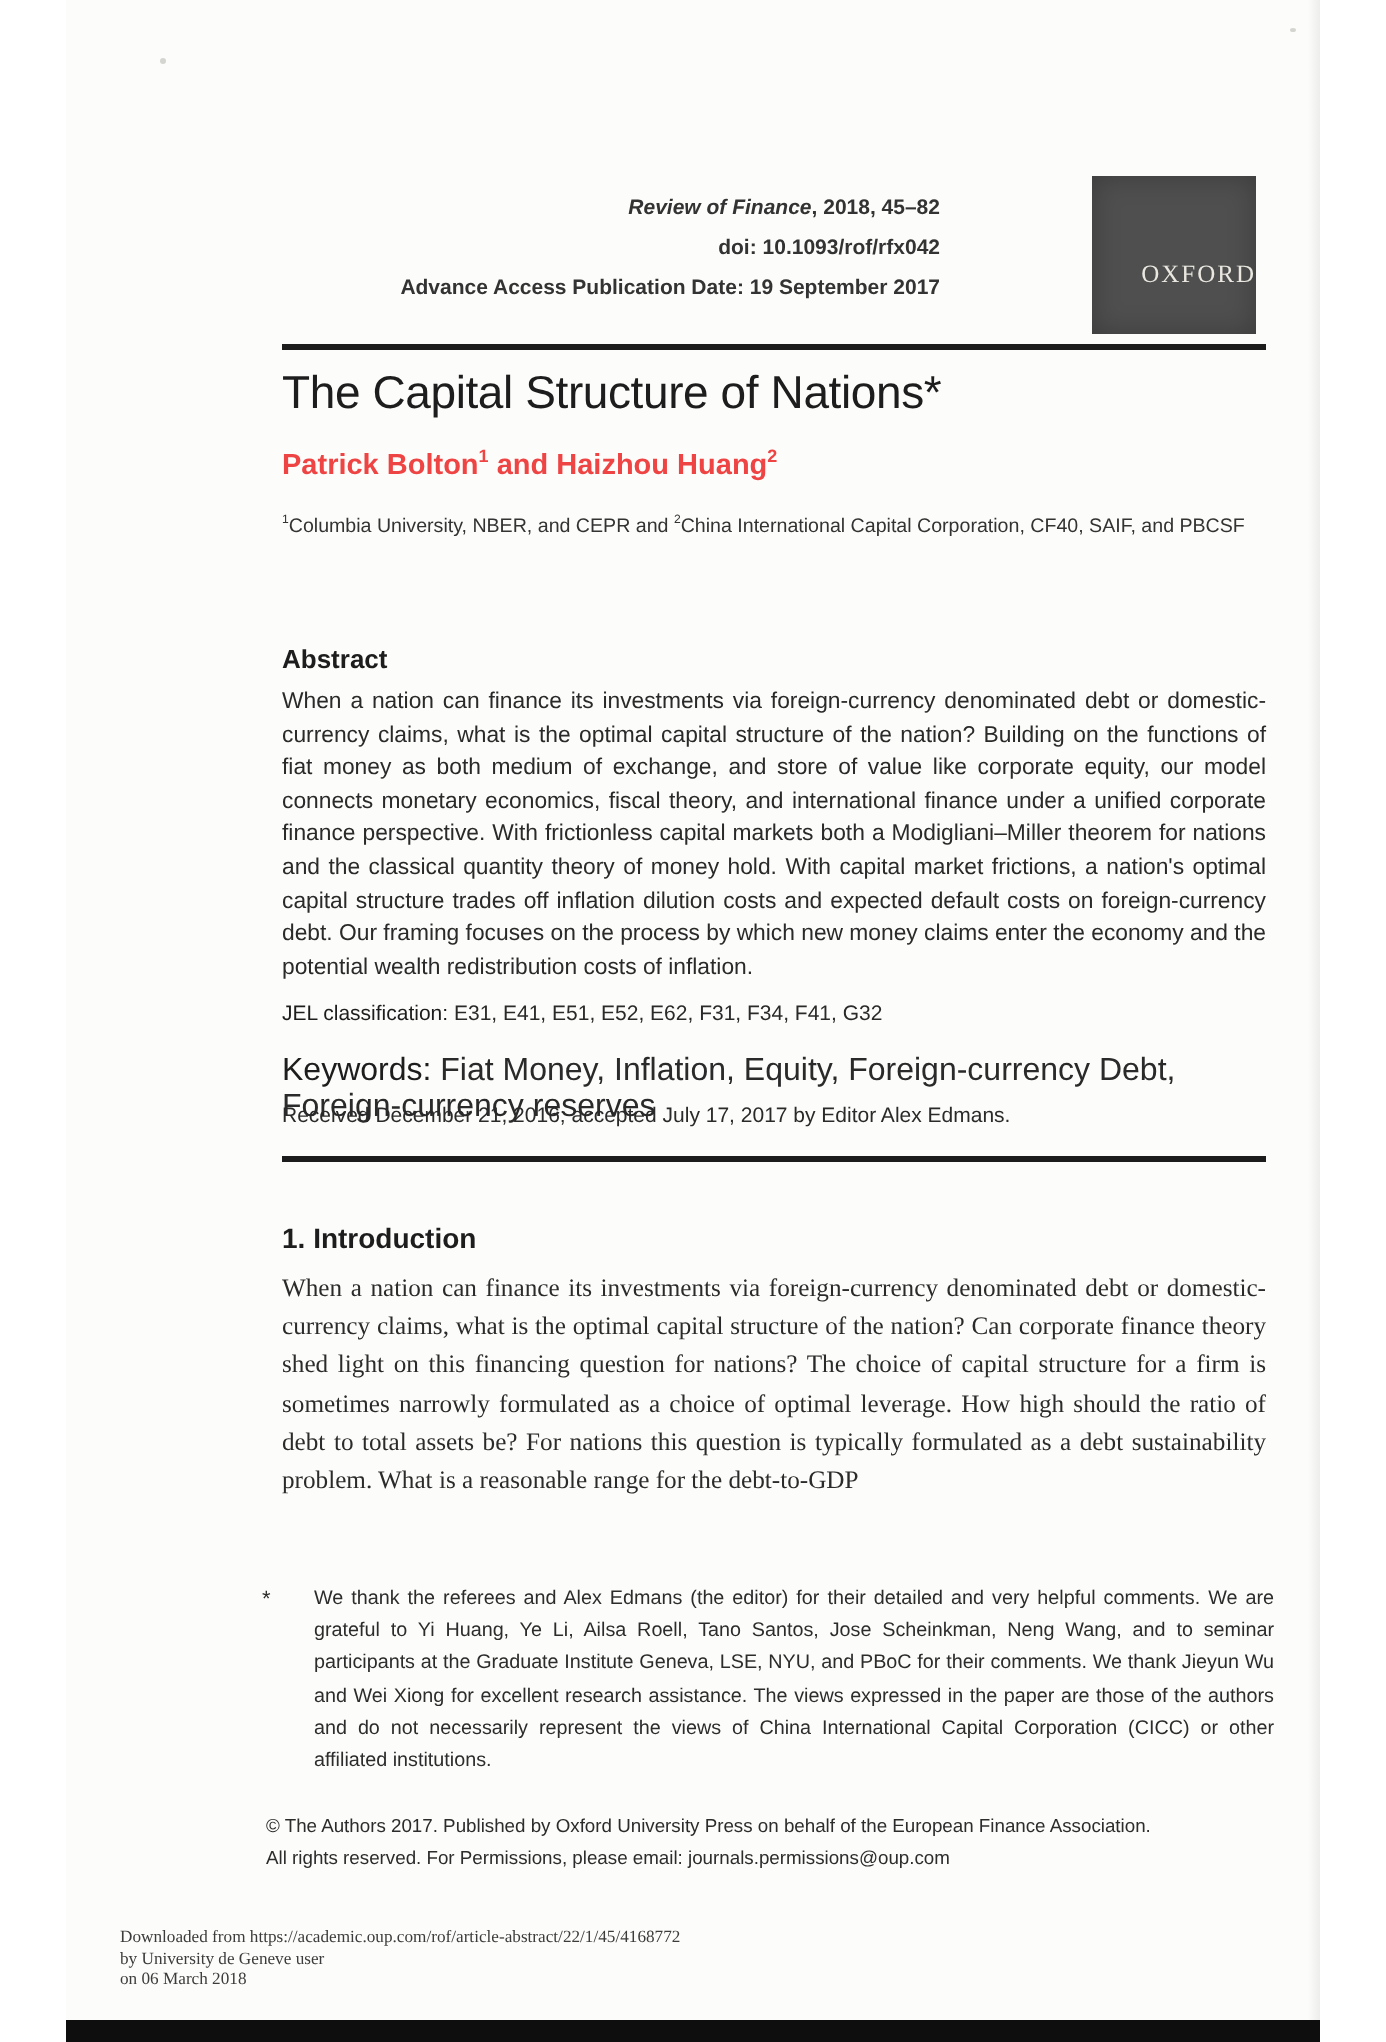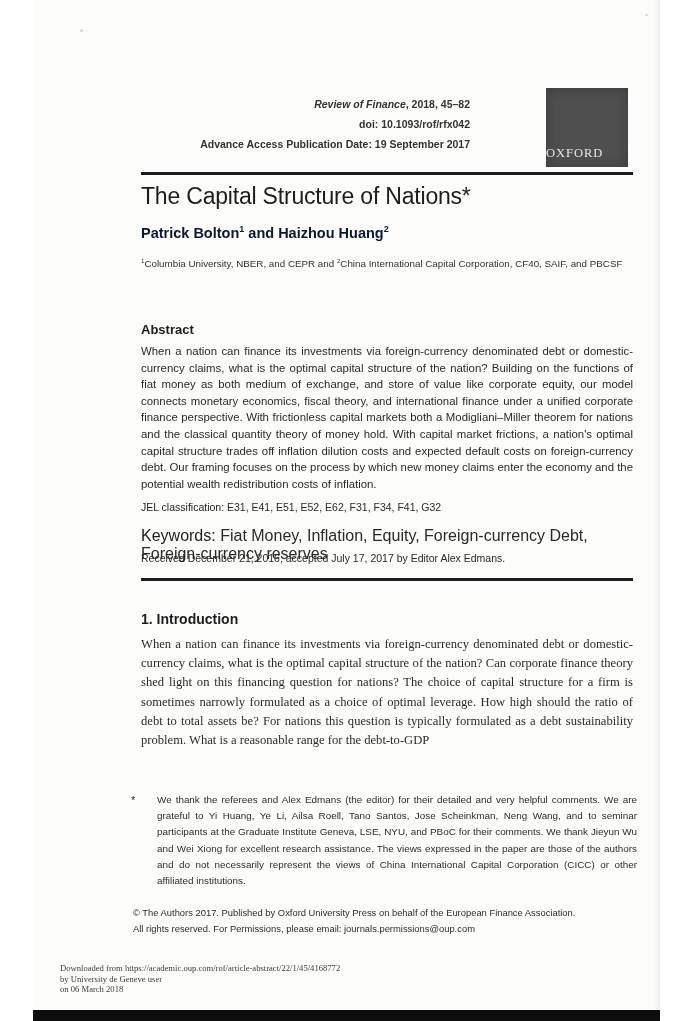--- a/index.html
+++ b/index.html
@@ -32,37 +32,37 @@
     text-align:right; font-size:10.5px; font-weight:700; color:#333;
     line-height:20px;
   }
   .journal-header .italic{ font-style:italic; }
   .oxford-box{
     position:absolute; left:513px; top:88px; width:82px; height:79px;
     background:#4f4f4f;
     box-shadow:inset 0 0 14px rgba(0,0,0,.25);
   }
   .oxford-box .logo-text{
-    position:absolute; left:0; right:0; bottom:6px;
-    text-align:left;
+    position:absolute; left:0; right:0; bottom:22px;
+    text-align:right;
     font-family:"Liberation Serif", serif;
     font-size:12.5px; letter-spacing:1px; color:#e9e7e0;
   }
   .rule{ position:absolute; left:108px; width:492px; height:3px; background:#1c1c1c; }
   .rule-top{ top:172px; }
   .rule-mid{ top:578px; }
 
   
   .title{
     position:absolute; left:108px; top:183px; width:500px;
     font-size:23px; font-weight:400; color:#1d1d1d; letter-spacing:-0.2px;
   }
   .authors{
     position:absolute; left:108px; top:225px; width:500px;
-    font-size:14.5px; font-weight:700; color:#0f172a;
+    font-size:14.5px; font-weight:700; color:#ef4444;
   }
   sup{ font-size:62%; vertical-align:super; line-height:0; }
   .affiliation{
     position:absolute; left:108px; top:256px; width:492px;
     font-size:9.8px; color:#333; line-height:15px;
   }
 
   
   .abstract-heading{
     position:absolute; left:108px; top:322px;

